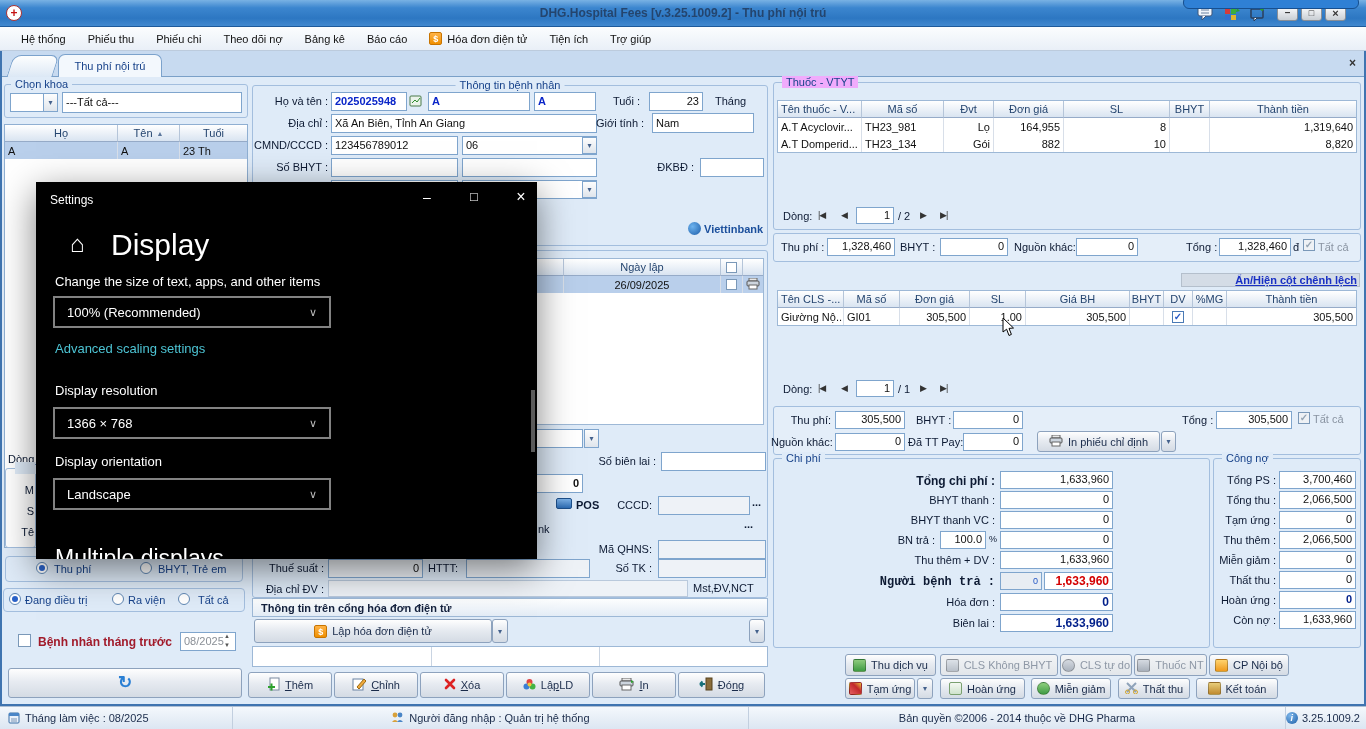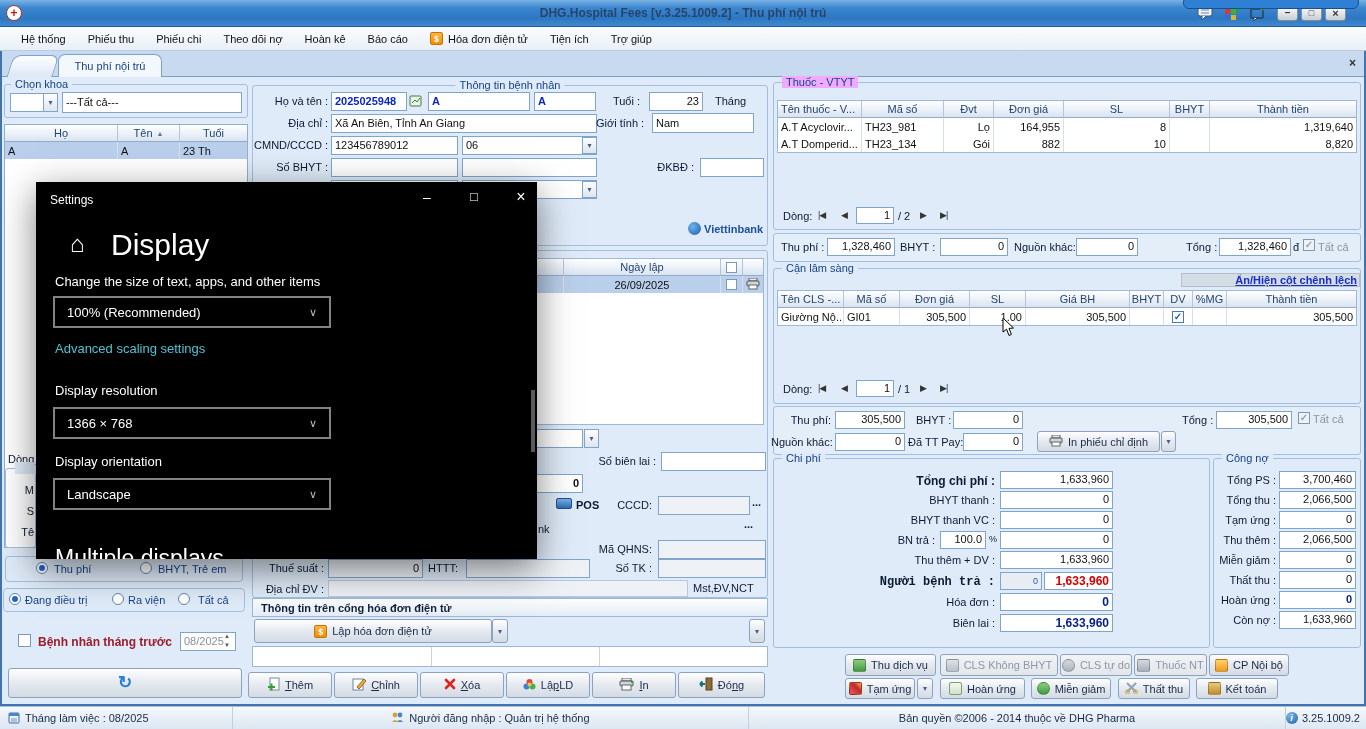--- a/index.html
+++ b/index.html
@@ -70,21 +70,21 @@
     <span class="abs" style="left:1301px;top:6px;width:21px;height:15px;background:linear-gradient(#fafbfc,#c9ced4);border:1px solid #8a8f96;border-radius:3px;text-align:center;font-size:9px;font-weight:bold;color:#333;line-height:13px;">□</span>
     <span class="abs" style="left:1325px;top:6px;width:21px;height:15px;background:linear-gradient(#fafbfc,#c9ced4);border:1px solid #8a8f96;border-radius:3px;text-align:center;font-size:11px;font-weight:bold;color:#333;line-height:13px;">×</span>
   </div>
   <div class="abs" style="left:1183px;top:-4px;width:176px;height:13px;border-radius:6px;background:#2f80d5;border:1px solid #174f8f;z-index:60;"></div>
 
   <div class="abs" style="left:0;top:27px;width:1366px;height:24px;background:linear-gradient(#fbfdfe,#e9eff7);border-bottom:1px solid #bccbdd;display:flex;align-items:center;padding-left:10px;gap:0;">
     <span style="padding:0 11px;">Hệ thống</span>
     <span style="padding:0 11px;">Phiếu thu</span>
     <span style="padding:0 11px;">Phiếu chi</span>
     <span style="padding:0 11px;">Theo dõi nợ</span>
-    <span style="padding:0 11px;">Hoàn kê</span>
+    <span style="padding:0 11px;">Bảng kê</span>
     <span style="padding:0 11px;">Báo cáo</span>
     <span style="padding:0 11px;display:flex;align-items:center;gap:5px;">
         <span class="oic"></span>
         <span>Hóa đơn điện tử</span>
       </span>
     <span style="padding:0 11px;">Tiện ích</span>
     <span style="padding:0 11px;">Trợ giúp</span>
   </div>
 
   <div class="abs" style="left:0;top:51px;width:1366px;height:655px;border-left:2px solid #3f74b0;border-right:2px solid #3f74b0;border-bottom:2px solid #3f74b0;"></div>
@@ -354,23 +354,20 @@
   <span class="lbl" style="left:1014px;top:241px;">Nguồn khác:</span>
   <div class="f n" style="left:1076px;top:238px;width:62px;height:18px;">0</div>
   <span class="lbl" style="left:1186px;top:241px;">Tổng :</span>
   <div class="f n" style="left:1219px;top:238px;width:72px;height:18px;">1,328,460</div>
   <span class="lbl" style="left:1293px;top:241px;">đ</span>
   <span class="cb" style="left:1303px;top:239px;width:12px;height:12px;background:#eef1f5;">
       <span class="mk gray">✓</span>
     </span>
   <span class="lbl" style="left:1318px;top:241px;color:#8a94a2;">Tất cả</span>
 
-  <div class="gb" style="left:773px;top:268px;width:588px;height:136px;">
-    <span class="gt" style="left:8px;background:#dfebf8;">Cận lâm sàng</span>
-  </div>
   <span class="abs" style="left:1181px;top:273px;width:179px;background:#d4dce6;border:1px solid #b4bfcc;color:#1930c4;font-weight:bold;text-decoration:underline;font-size:11px;text-align:right;padding:0 2px;">Ẩn/Hiện cột chênh lệch</span>
   <div class="abs" style="left:777px;top:290px;width:580px;border:1px solid #9db8d6;background:#fff;">
     <div class="row">
       <div class="hc" style="width:66px;justify-content:flex-start;padding-left:3px;">Tên CLS -...</div>
       <div class="hc" style="width:56px;">Mã số</div>
       <div class="hc" style="width:70px;">Đơn giá</div>
       <div class="hc" style="width:56px;">SL</div>
       <div class="hc" style="width:104px;">Giá BH</div>
       <div class="hc" style="width:34px;">BHYT</div>
       <div class="hc" style="width:29px;">DV</div>

